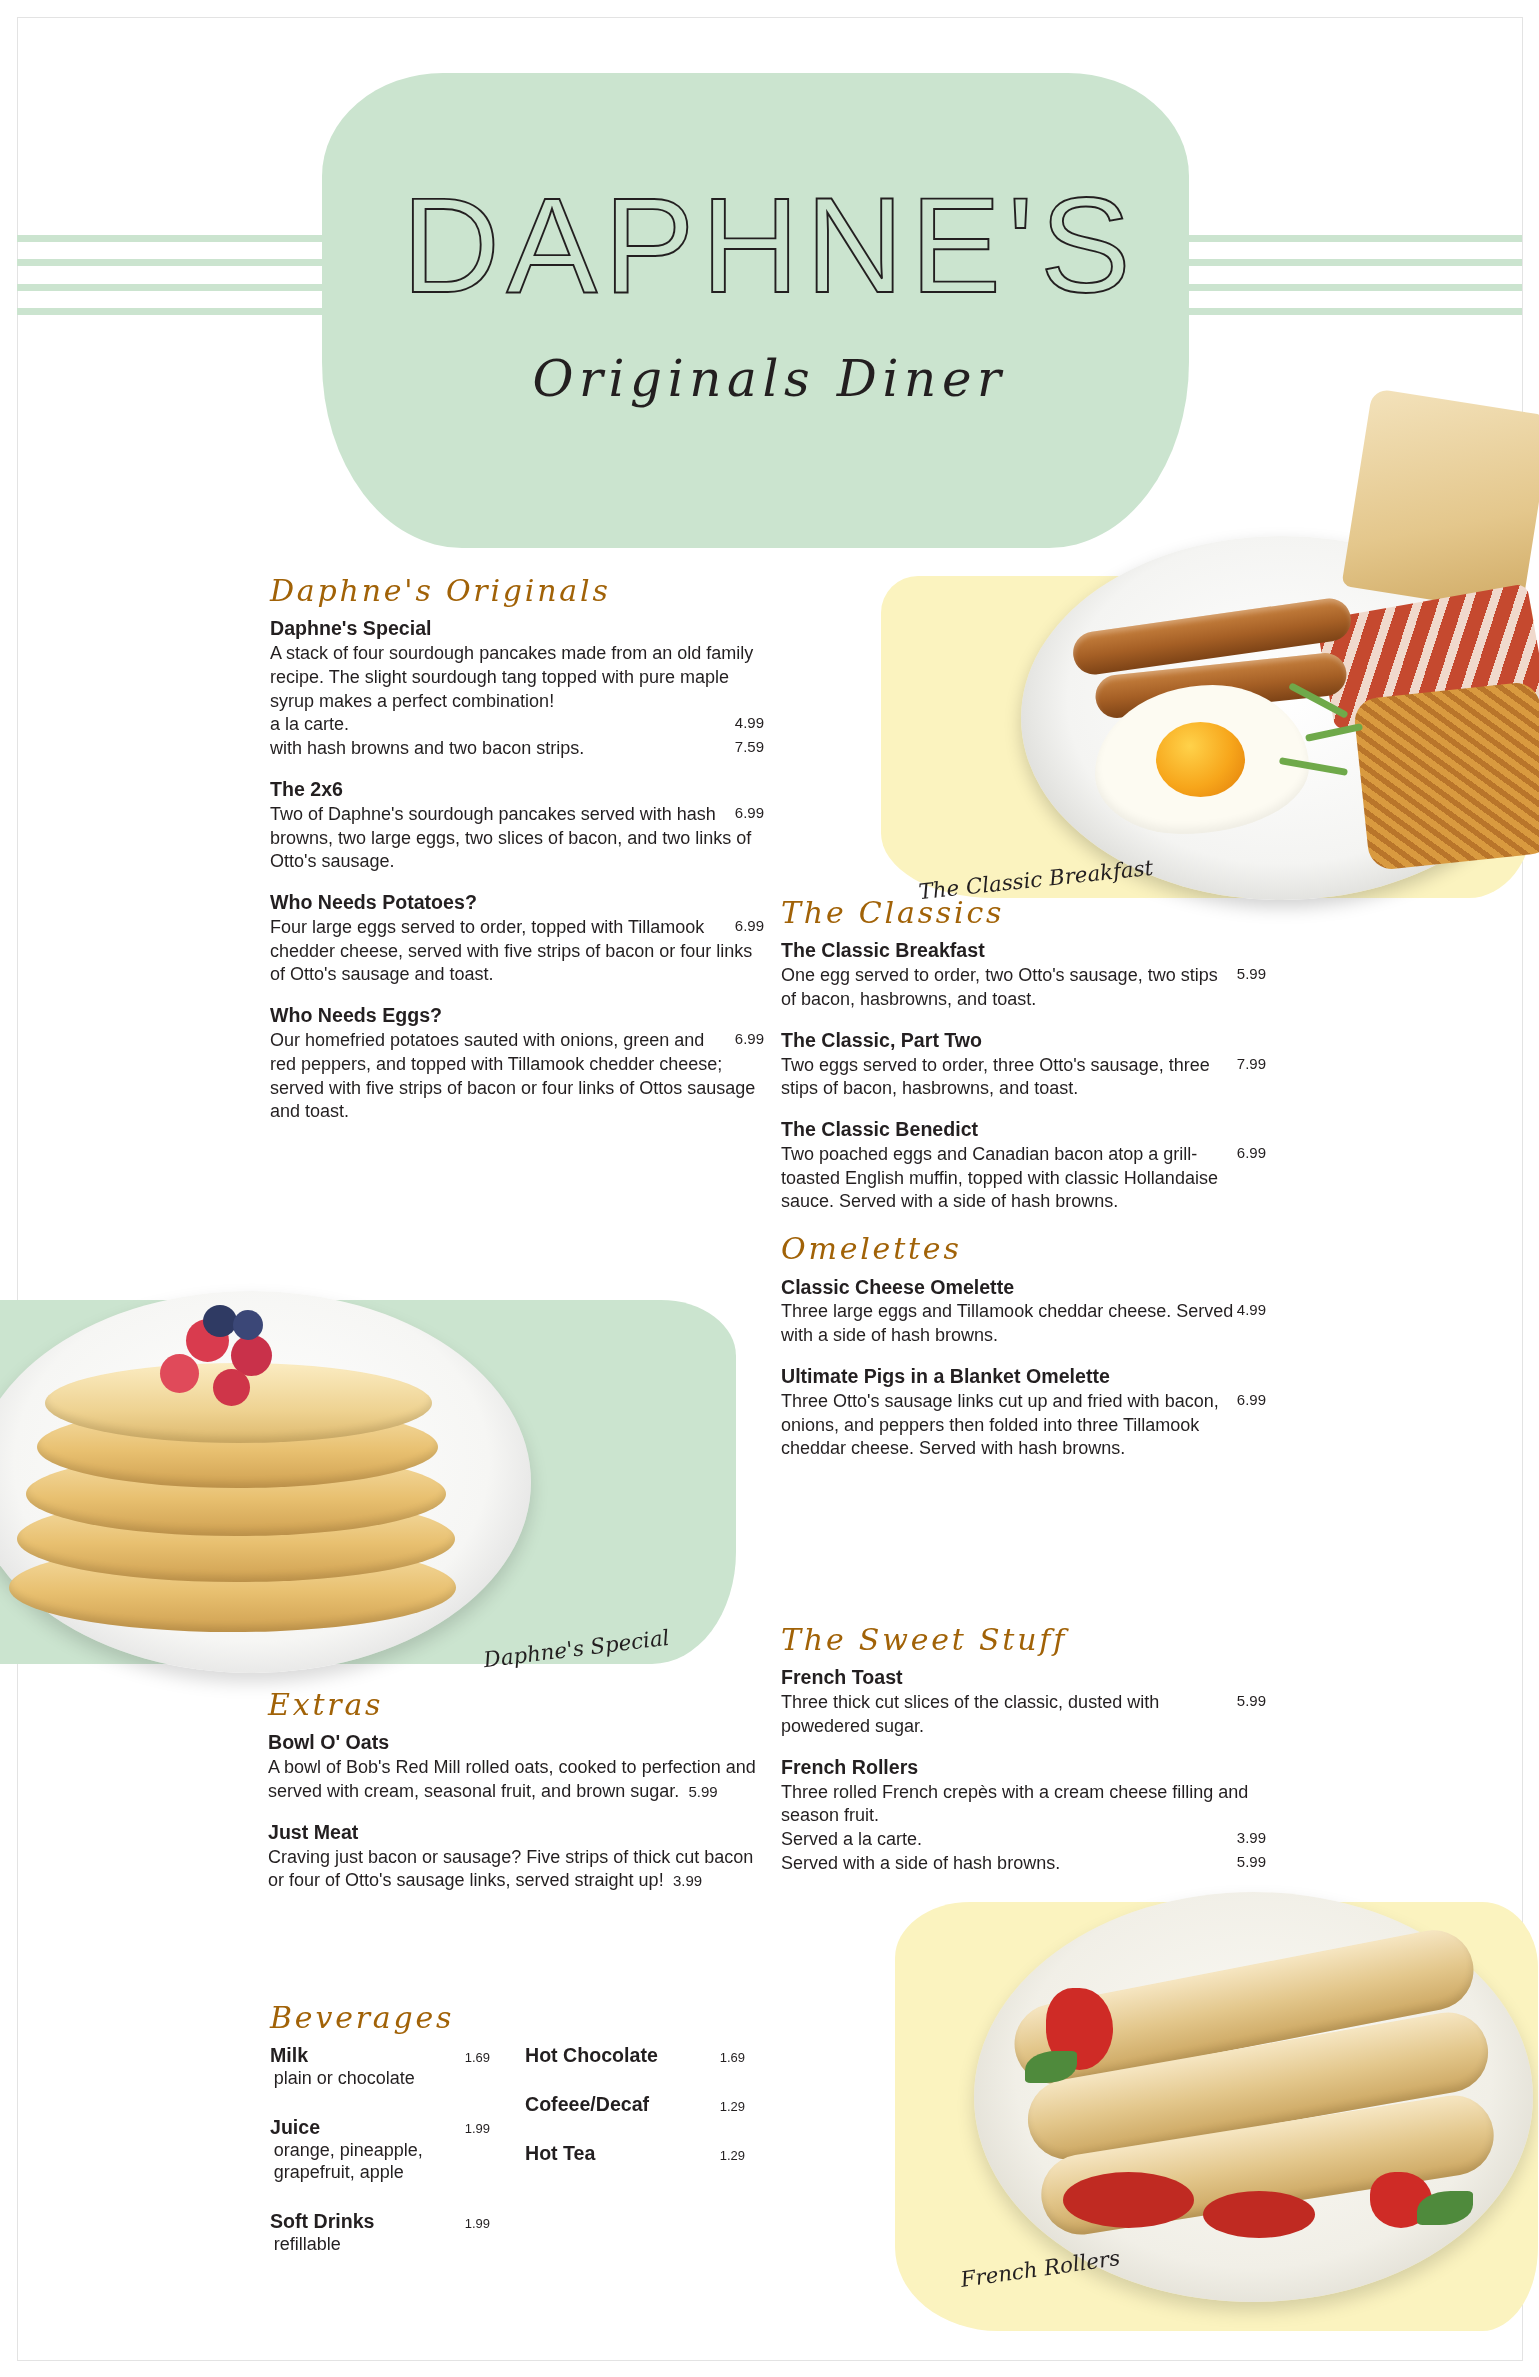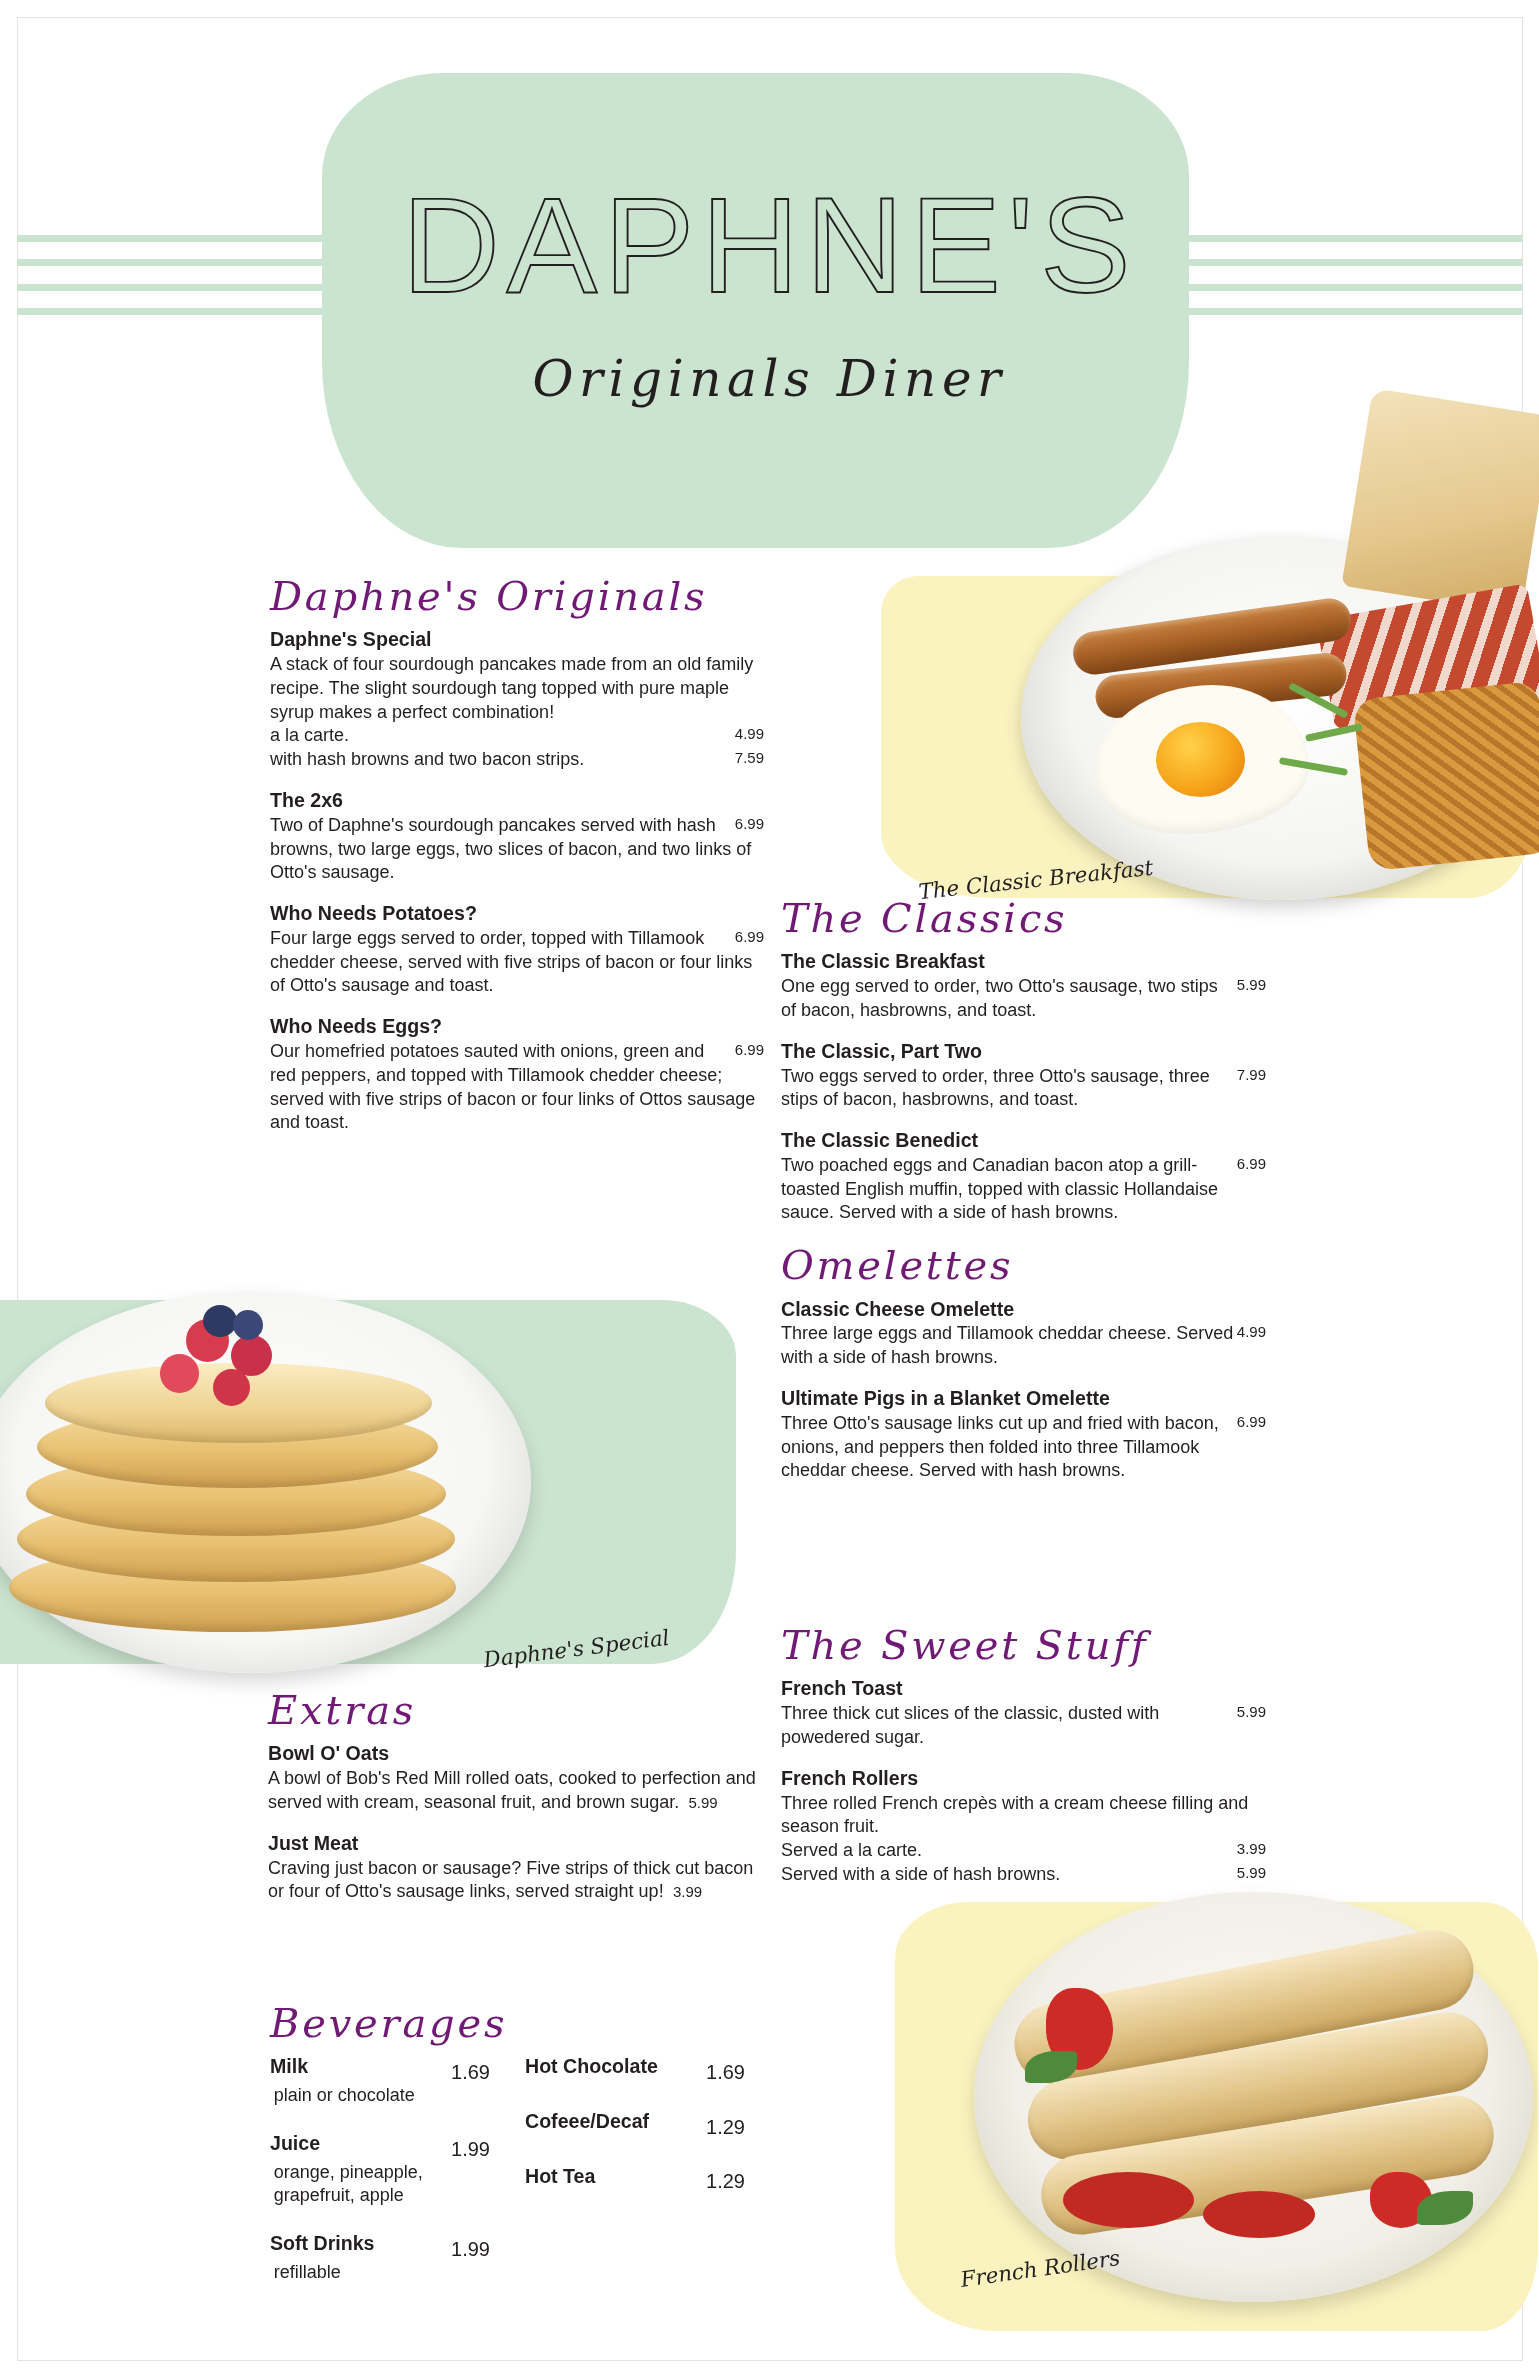--- a/index.html
+++ b/index.html
@@ -266,23 +266,23 @@
   }
   .col-right-sweet {
     position: absolute;
     left: 781px; top: 1622px;
     width: 485px;
   }
 
   .sec-head {
     font-family: "DejaVu Serif", serif;
     font-style: italic;
-    font-size: 40px;
+    font-size: 30px;
     letter-spacing: 2.8px;
-    color: #701a75;
+    color: #a16207;
     margin: 0 0 9.3px 0;
     white-space: nowrap;
   }
   .item { margin-bottom: 17px; }
   .item-name {
     font-size: 19.6px;
     font-weight: bold;
     color: #231f20;
     margin-bottom: 1.9px;
   }
@@ -313,21 +313,21 @@
     gap: 35px;
   }
   .bev-col { width: 220px; }
   .bev-row { margin-bottom: 5.6px; overflow: hidden; }
   .bev-name {
     font-size: 19.6px;
     font-weight: bold;
     float: left;
   }
   .bev-price {
-    font-size: 20px;
+    font-size: 13px;
     float: right;
     padding-top: 5.6px;
   }
   .bev-sub {
     clear: both;
     font-size: 18px;
     line-height: 1.25;
     padding-left: 3.7px;
   }
   .bev-gap { height: 20.5px; }

